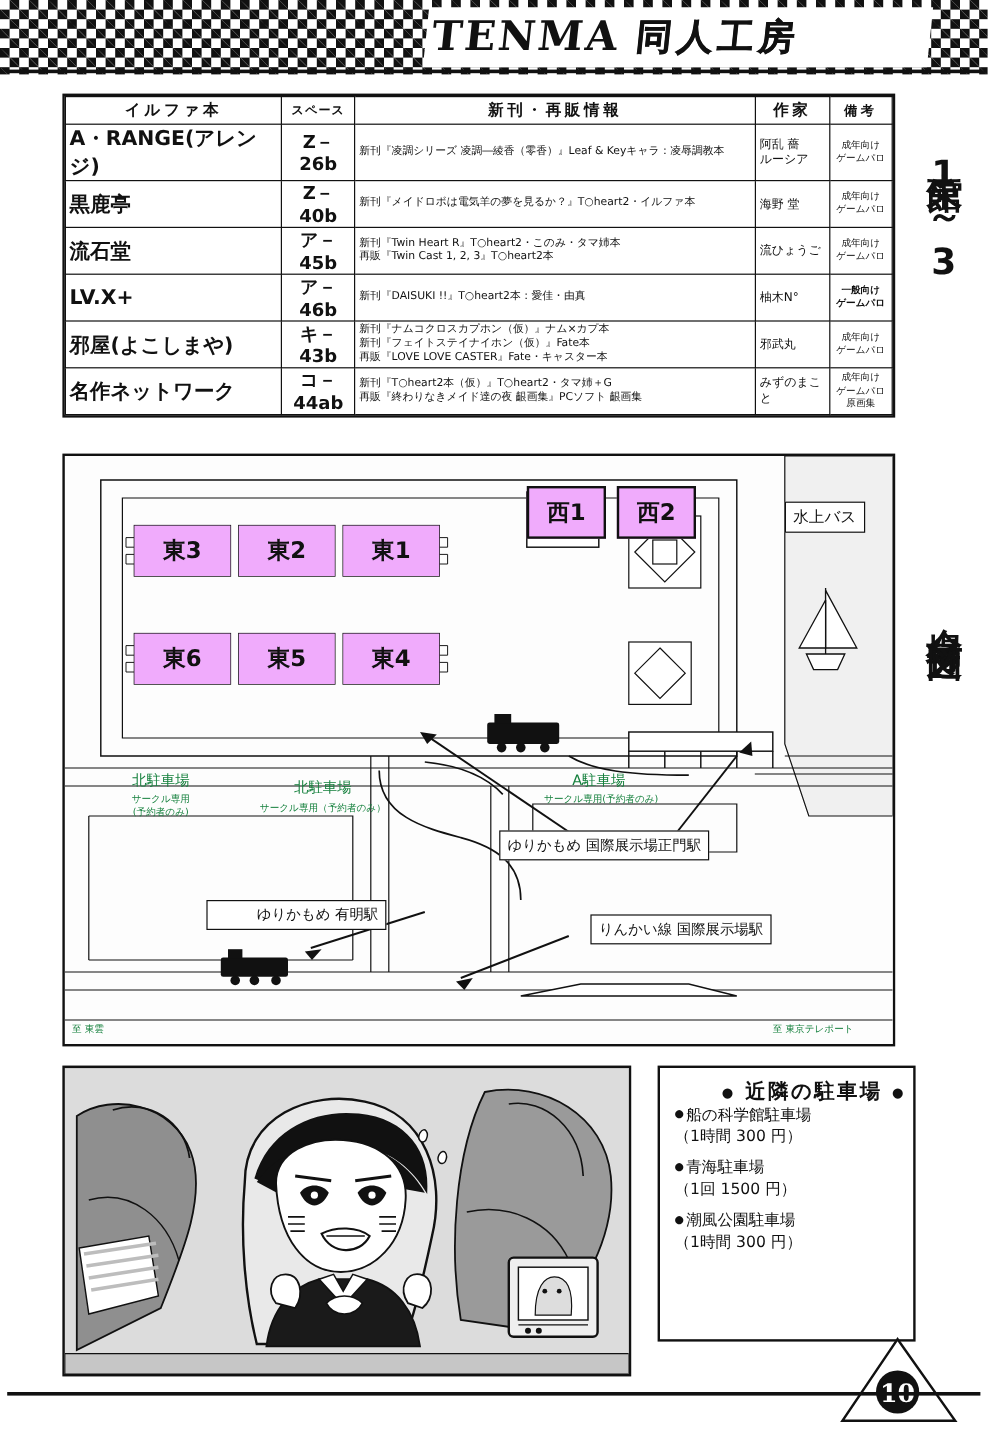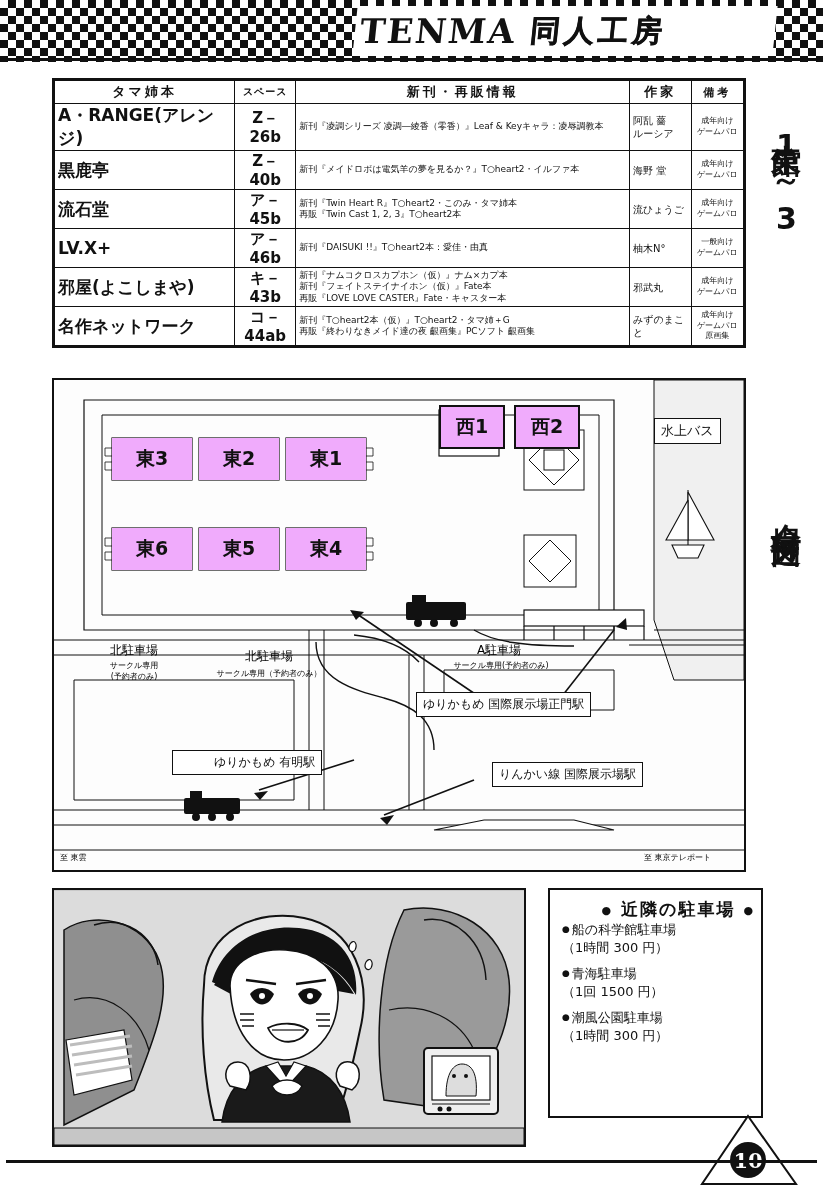--- a/index.html
+++ b/index.html
@@ -105,21 +105,21 @@
 
   
   .map{
     position:absolute;left:52px;top:378px;width:690px;height:490px;
     border:2px solid #111;
     background:#fbfbfb;
     overflow:hidden;
   }
   .map svg{display:block;}
   .map-note{
-    position:absolute;font-size:8px;color:#000000;
+    position:absolute;font-size:8px;color:#15803d;
   }
 
   
   .art{
     position:absolute;left:52px;top:888px;width:470px;height:255px;
     border:2px solid #111;
     background:#d9d9d9;
     overflow:hidden;
   }
   .art svg{display:block;}
@@ -179,21 +179,21 @@
     <div class="header-rule"></div>
   </div>
 
   <div class="vlabel" id="vlabel-hall">東館1～3</div>
   <div class="vlabel" id="vlabel-map">会場付近図</div>
 
   <div class="table-wrap">
     <table class="circles">
       <thead>
         <tr>
-          <th>タマ姉本</th>
+          <th>イルファ本</th>
           <th style="font-size:10px;letter-spacing:1px;">スペース</th>
           <th>新刊・再販情報</th>
           <th>作家</th>
           <th style="font-size:11px;">備考</th>
         </tr>
       </thead>
       <tbody id="circle-rows">
           <tr>
             <td class="c-name">A・RANGE(アレンジ)</td>
             <td class="c-space">Z－26b</td>
@@ -226,21 +226,21 @@
             <td class="c-note" style="white-space: pre-line;">成年向け
 ゲームパロ</td>
           </tr>
           <tr>
             <td class="c-name">LV.X+</td>
             <td class="c-space">ア－46b</td>
             <td class="c-info">
               <div>新刊『DAISUKI !!』T○heart2本：愛佳・由真</div>
             </td>
             <td class="c-author" style="white-space: pre-line;">柚木N°</td>
-            <td class="c-note" style="white-space: pre-line;">一般向け
+            <td class="c-note" style="white-space: pre-line; font-weight: bold;">一般向け
 ゲームパロ</td>
           </tr>
           <tr>
             <td class="c-name">邪屋(よこしまや)</td>
             <td class="c-space">キ－43b</td>
             <td class="c-info">
               <div>新刊『ナムコクロスカプホン（仮）』ナム×カプ本</div>
               <div>新刊『フェイトステイナイホン（仮）』Fate本</div>
               <div>再販『LOVE LOVE CASTER』Fate・キャスター本</div>
             </td>

